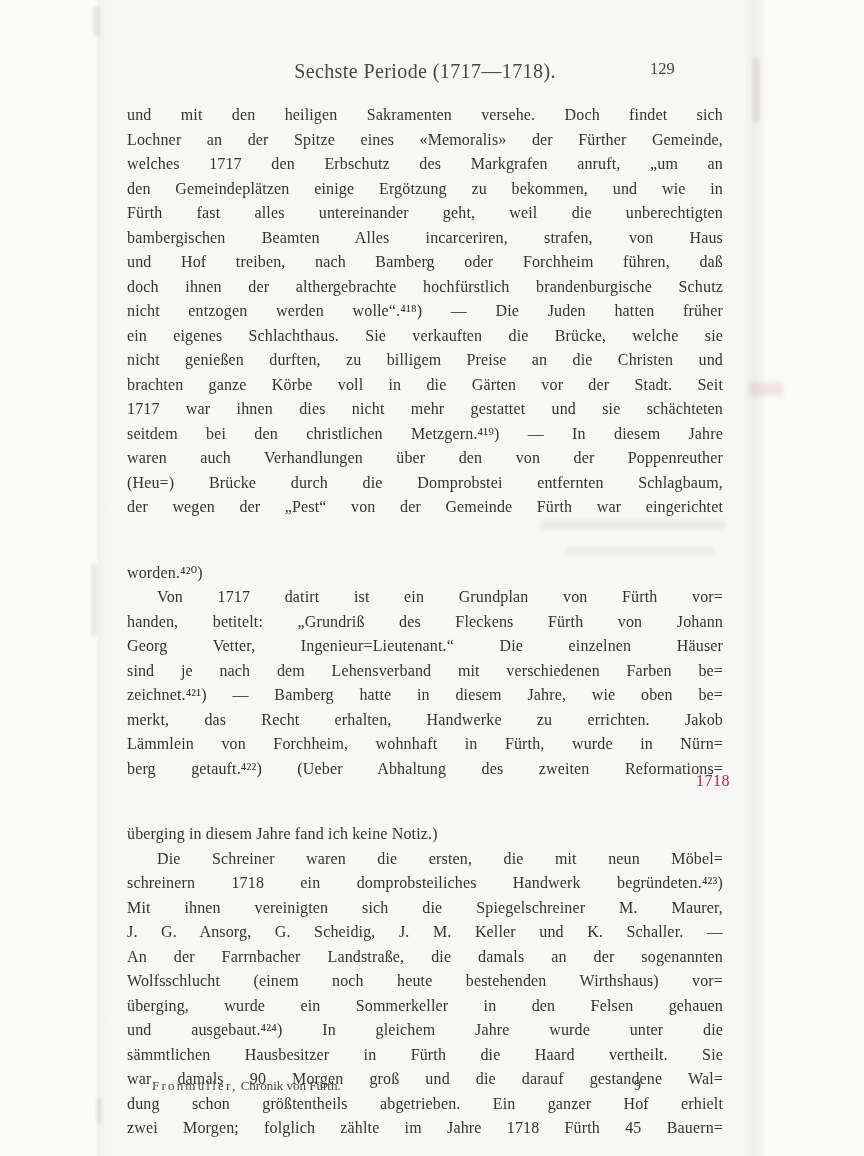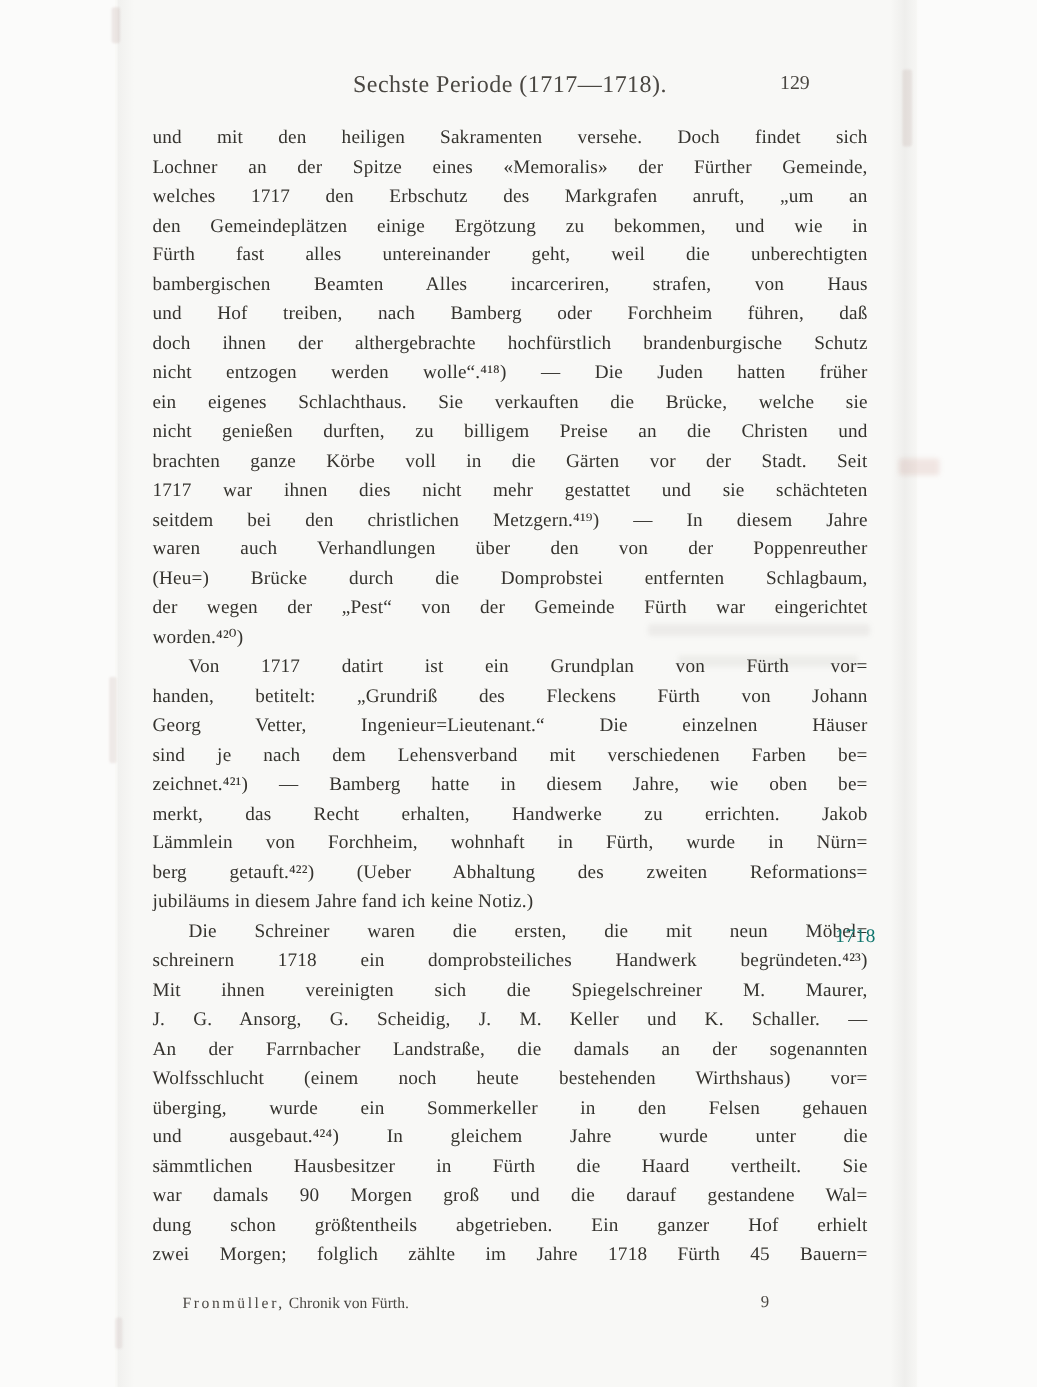--- a/index.html
+++ b/index.html
@@ -71,29 +71,29 @@
     letter-spacing: 0.15px;
   }
   .line {
     height: 24.5px;
     line-height: 24.5px;
     text-align: justify;
     text-align-last: justify;
     overflow: hidden;
     white-space: nowrap;
   }
-  .line.last { text-align-last: left; white-space: normal; }
+  .line.last { text-align-last: left; white-space: normal; margin-top: 41px; }
   .line.indent { text-indent: 30px; }
 
   .margin-note {
     position: absolute;
     left: 696px; top: 772px;
     font-size: 16px;
     letter-spacing: 0.5px;
-    color: #0f766e;
+    color: #be185d;
   }
 
   .footer {
     position: absolute;
     left: 140px; top: 1078px;
     width: 596px;
     font-size: 13px;
     color: var(--ink-light, #4a4742);
     margin-left: 12px;
   }
@@ -144,21 +144,21 @@
       <div class="line">der wegen der „Pest“ von der Gemeinde Fürth war eingerichtet</div>
       <div class="line last">worden.⁴²⁰)</div>
       <div class="line indent">Von 1717 datirt ist ein Grundplan von Fürth vor=</div>
       <div class="line">handen, betitelt: „Grundriß des Fleckens Fürth von Johann</div>
       <div class="line">Georg Vetter, Ingenieur=Lieutenant.“ Die einzelnen Häuser</div>
       <div class="line">sind je nach dem Lehensverband mit verschiedenen Farben be=</div>
       <div class="line">zeichnet.⁴²¹) — Bamberg hatte in diesem Jahre, wie oben be=</div>
       <div class="line">merkt, das Recht erhalten, Handwerke zu errichten. Jakob</div>
       <div class="line">Lämmlein von Forchheim, wohnhaft in Fürth, wurde in Nürn=</div>
       <div class="line">berg getauft.⁴²²) (Ueber Abhaltung des zweiten Reformations=</div>
-      <div class="line last">jubiläums in diesem Jahre fand ich keine Notiz.)</div>
+      <div class="line last">überging in diesem Jahre fand ich keine Notiz.)</div>
       <div class="line indent">Die Schreiner waren die ersten, die mit neun Möbel=</div>
       <div class="line">schreinern 1718 ein domprobsteiliches Handwerk begründeten.⁴²³)</div>
       <div class="line">Mit ihnen vereinigten sich die Spiegelschreiner M. Maurer,</div>
       <div class="line">J. G. Ansorg, G. Scheidig, J. M. Keller und K. Schaller. —</div>
       <div class="line">An der Farrnbacher Landstraße, die damals an der sogenannten</div>
       <div class="line">Wolfsschlucht (einem noch heute bestehenden Wirthshaus) vor=</div>
       <div class="line">überging, wurde ein Sommerkeller in den Felsen gehauen</div>
       <div class="line">und ausgebaut.⁴²⁴) In gleichem Jahre wurde unter die</div>
       <div class="line">sämmtlichen Hausbesitzer in Fürth die Haard vertheilt. Sie</div>
       <div class="line">war damals 90 Morgen groß und die darauf gestandene Wal=</div>

